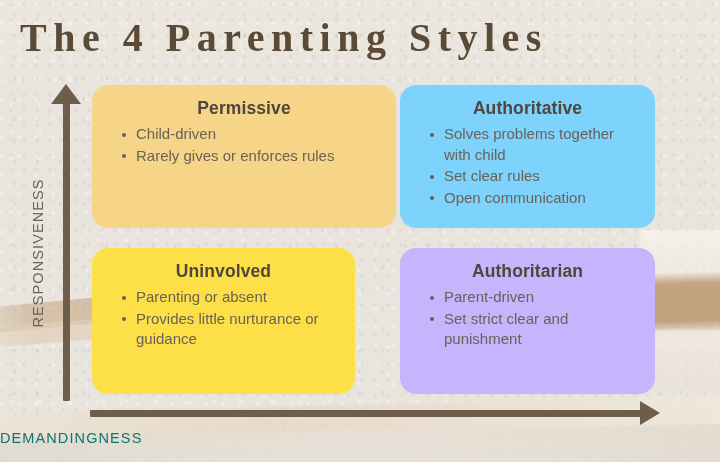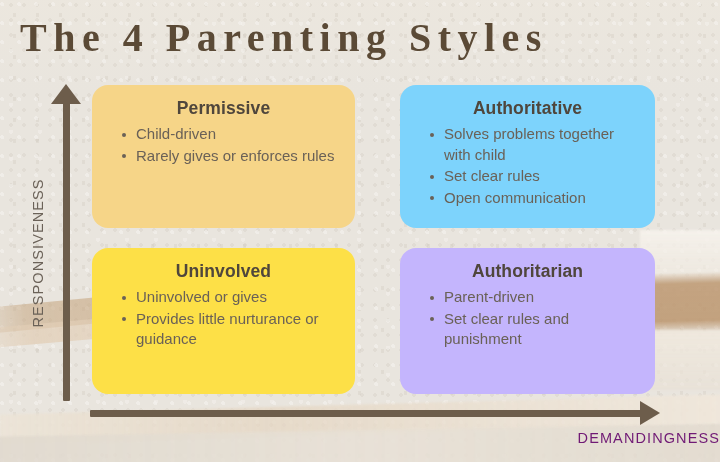--- a/index.html
+++ b/index.html
@@ -177,24 +177,24 @@
     font-weight: 400;
     letter-spacing: 1.1px;
     color: #6b6258;
     white-space: nowrap;
   }
   #x-axis-label {
     position: absolute;
     left: 0;
     top: 430px;
     width: 720px;
-    text-align: right;
+    text-align: left;
     font-size: 14.5px;
     letter-spacing: 1.1px;
-    color: #701a75;
+    color: #0f766e;
     white-space: nowrap;
   }
 
   
   .card {
     position: absolute;
     border-radius: 16px;
     box-sizing: border-box;
     padding: 0;
   }
@@ -223,21 +223,21 @@
     content: "";
     position: absolute;
     left: 0;
     top: 8.5px;
     width: 4px;
     height: 4px;
     border-radius: 50%;
     background: #6a6157;
   }
 
-  #card-permissive   { left: 92px;  top: 85px;  width: 263px; height: 143px; background: #f6d588; }
+  #card-permissive   { left: 92px;  top: 85px;  width: 304px; height: 143px; background: #f6d588; }
   #card-authoritative{ left: 400px; top: 85px;  width: 255px; height: 143px; background: #7dd3fc; }
   #card-uninvolved   { left: 92px;  top: 248px; width: 263px; height: 146px; background: #fde047; }
   #card-authoritarian{ left: 400px; top: 248px; width: 255px; height: 146px; background: #c4b5fd; }
 </style>
 </head>
 <body>
 
 <div id="canvas">
 
   <div class="bg-layer">
@@ -275,26 +275,26 @@
     <ul class="card-list">
       <li>Solves problems together with child</li>
       <li>Set clear rules</li>
       <li>Open communication</li>
     </ul>
   </div>
 
   <div class="card" id="card-uninvolved">
     <div class="card-title">Uninvolved</div>
     <ul class="card-list">
-      <li>Uninvolved or gives</li>
+      <li>Parenting or absent</li>
       <li>Provides little nurturance or guidance</li>
     </ul>
   </div>
 
   <div class="card" id="card-authoritarian">
     <div class="card-title">Authoritarian</div>
     <ul class="card-list">
       <li>Parent-driven</li>
-      <li>Set clear rules and punishment</li>
+      <li>Set strict clear and punishment</li>
     </ul>
   </div>
 
 </div>
 
 </body></html>

